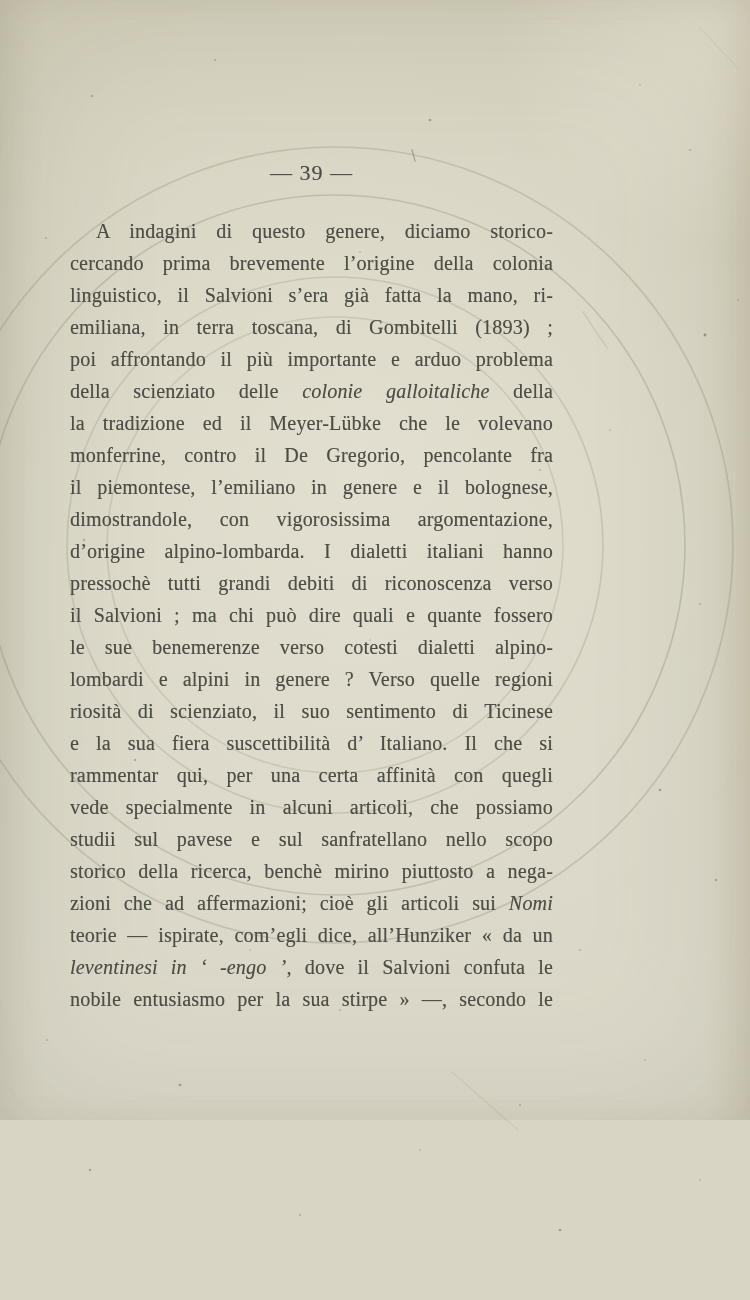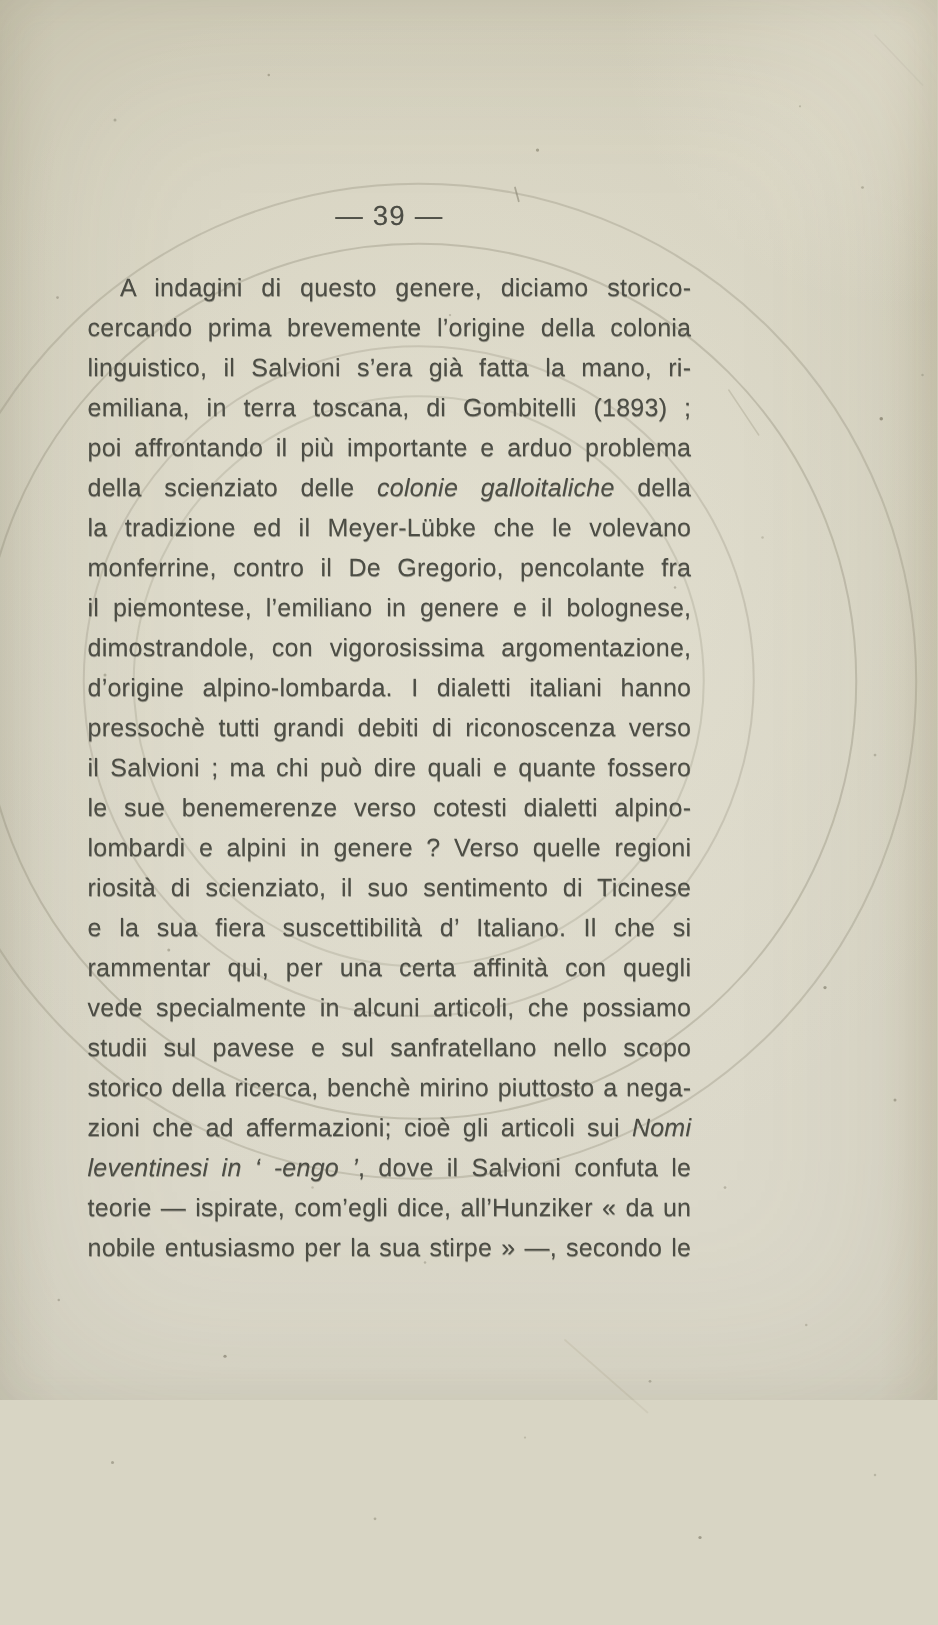--- a/index.html
+++ b/index.html
@@ -7,21 +7,21 @@
     padding: 0;
     width: 750px;
     height: 1300px;
     overflow: hidden;
     background: #d8d5c4;
   }
   .paper {
     position: relative;
     width: 750px;
     height: 1120px;
-    font-family: Liberation Sans, sans-serif;
+    font-family: Liberation Serif, serif;
     color: #4c4d45;
     background-color: #d8d5c4;
     background-image:
       radial-gradient(circle 320px at 96% 2%, rgba(240,236,222,.55), rgba(240,236,222,0) 70%),
       radial-gradient(ellipse 85% 60% at 48% 42%, rgba(236,233,220,.50), rgba(236,233,220,0) 75%),
       linear-gradient(90deg, rgba(120,110,80,.07), rgba(0,0,0,0) 6%, rgba(0,0,0,0) 94%, rgba(150,130,85,.12)),
       linear-gradient(180deg, #d5d1be 0%, #d8d5c4 40%, #dbd8c9 75%, #dcd9cb 100%);
   }
   .paper::after {
     content: "";
@@ -144,18 +144,18 @@
       <div class="line"><span>il Salvioni ; ma chi può dire quali e quante fossero</span></div>
       <div class="line"><span>le sue benemerenze verso cotesti dialetti alpino-</span></div>
       <div class="line"><span>lombardi e alpini in genere ? Verso quelle regioni</span></div>
       <div class="line"><span>riosità di scienziato, il suo sentimento di Ticinese</span></div>
       <div class="line"><span>e la sua fiera suscettibilità d’ Italiano. Il che si</span></div>
       <div class="line"><span>rammentar qui, per una certa affinità con quegli</span></div>
       <div class="line"><span>vede specialmente in alcuni articoli, che possiamo</span></div>
       <div class="line"><span>studii sul pavese e sul sanfratellano nello scopo</span></div>
       <div class="line"><span>storico della ricerca, benchè mirino piuttosto a nega-</span></div>
       <div class="line"><span>zioni che ad affermazioni; cioè gli articoli sui </span><span class="it">Nomi</span></div>
+      <div class="line"><span>teorie — ispirate, com’egli dice, all’Hunziker « da un</span></div>
       <div class="line"><span class="it">leventinesi in ‘ -engo ’</span><span>, dove il Salvioni confuta le</span></div>
-      <div class="line"><span>teorie — ispirate, com’egli dice, all’Hunziker « da un</span></div>
       <div class="line"><span>nobile entusiasmo per la sua stirpe » —, secondo le</span></div>
     </div>
 
 </div>
 
 </body></html>

